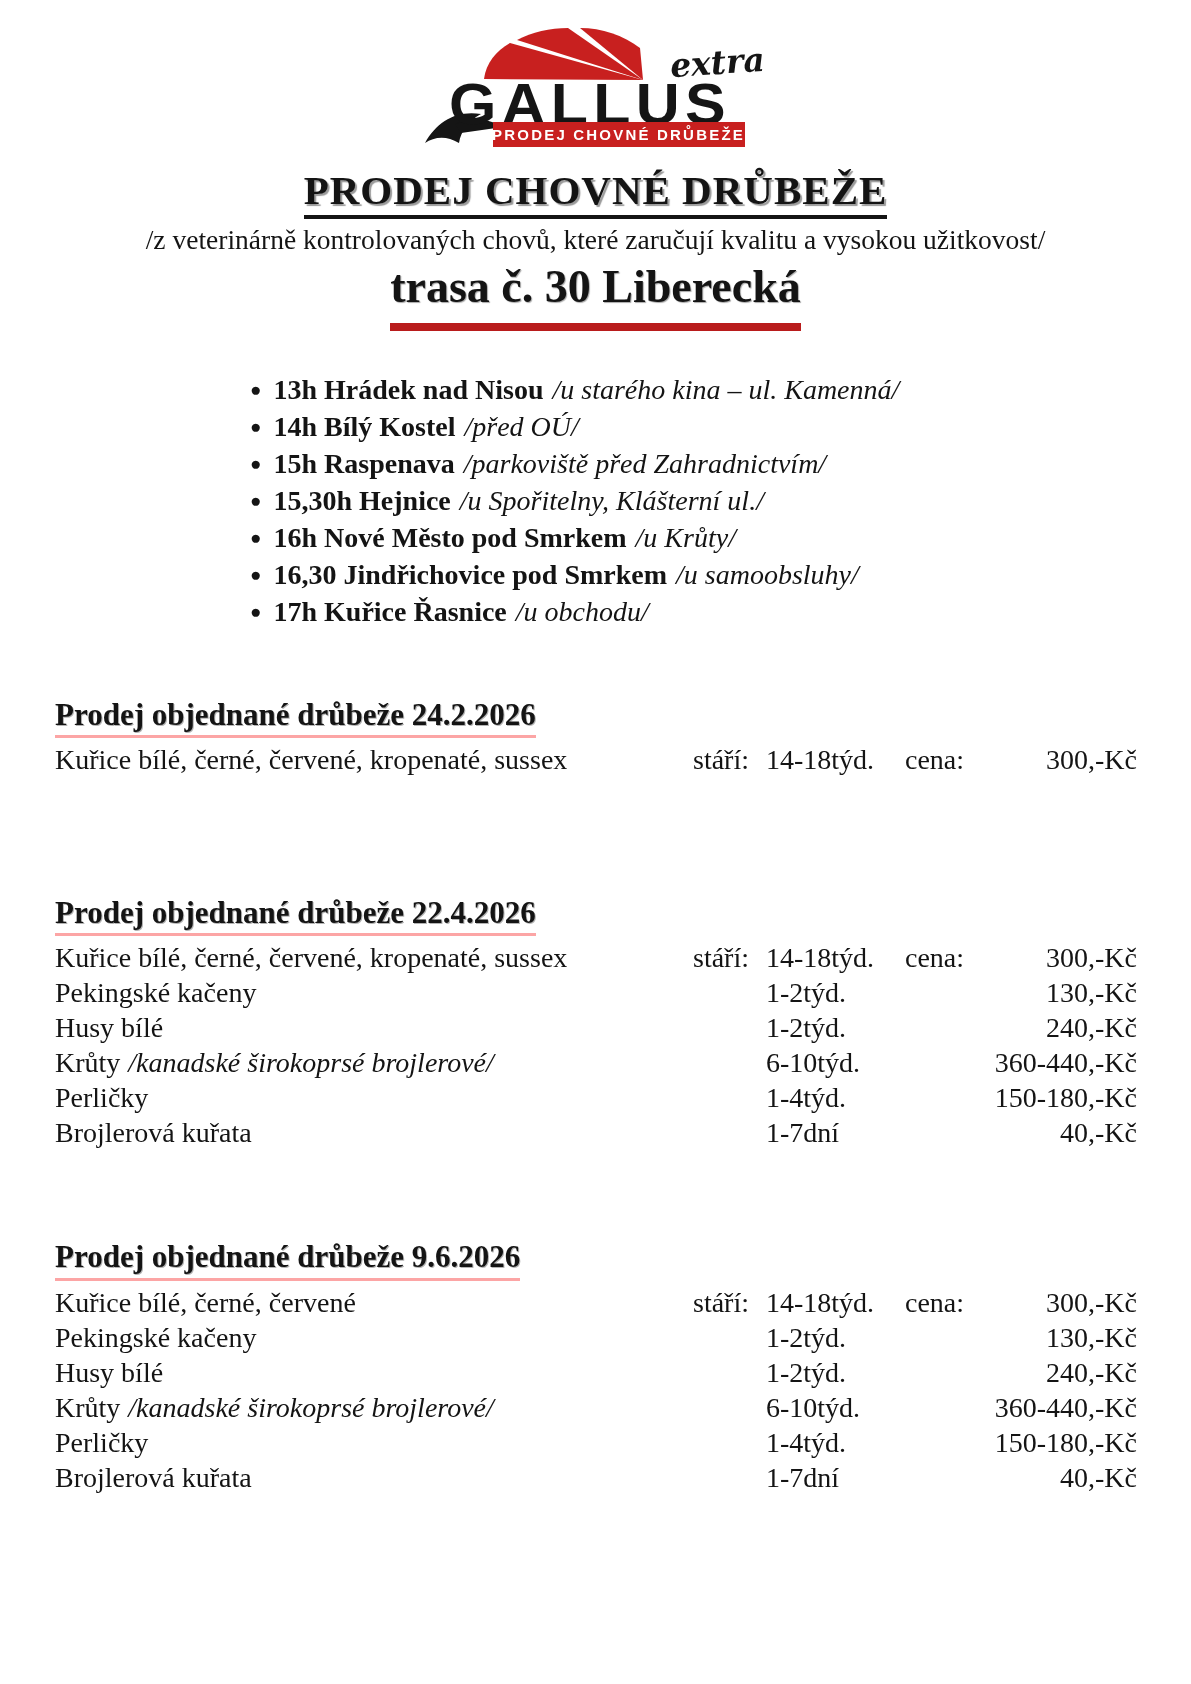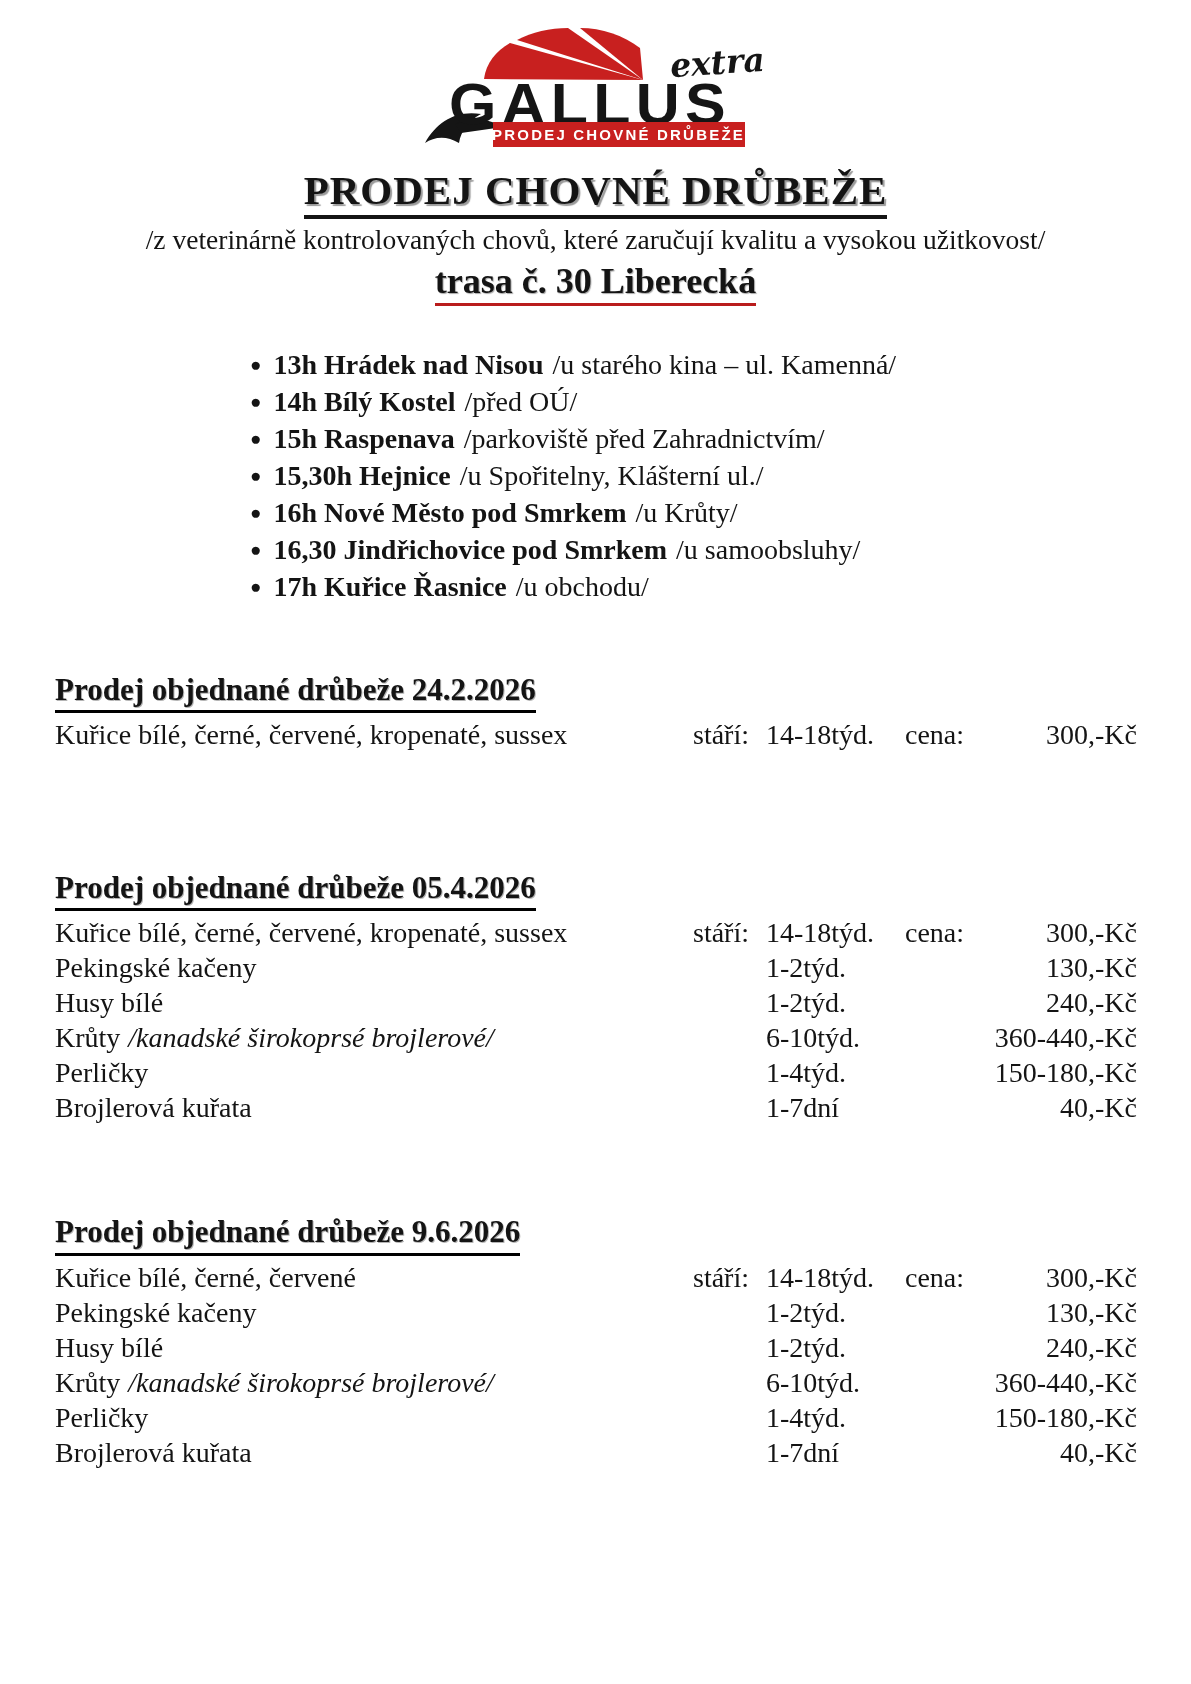--- a/index.html
+++ b/index.html
@@ -50,41 +50,41 @@
     border-bottom:4px solid #141414; padding-bottom:1px;
     text-shadow:2px 2px 1px #9a9a9a;
   }
   .subtitle {
     text-align:center; margin-top:4px;
     font-size:27.5px; line-height:1.2;
   }
   .route { text-align:center; margin-top:4px; }
   .route span {
     display:inline-block;
-    font-size:36px; font-weight:bold;
-    border-bottom:3px solid #b91c1c; padding-bottom:1px;
+    font-size:46px; font-weight:bold;
+    border-bottom:8px solid #b91c1c; padding-bottom:10px;
     text-shadow:1px 1px 1px #a8a8a8;
   }
 
   
   .stops { margin:42px 0 0 250px; list-style:none; }
   .stops li { font-size:28px; line-height:34px; white-space:nowrap; }
   .bullet { display:inline-block; font-size:19px; margin-right:12px; transform:translateY(-3px); }
   .stop-bold { font-weight:bold; }
-  .stop-loc { margin-left:9px; }
+  .stop-loc { font-style:italic; margin-left:9px; }
 
   
   .section { margin-left:55px; width:1082px; }
   .section-1 { margin-top:64px; }
   .section-2 { margin-top:117px; }
   .section-3 { margin-top:88px; }
   .section-heading {
     display:inline-block;
     font-size:31px; font-weight:bold; line-height:1.2;
-    border-bottom:3px solid #000000; padding-bottom:2px;
+    border-bottom:3px solid #fca5a5; padding-bottom:2px;
     margin-bottom:4px;
     text-shadow:1px 1px 0 #b4b4b4;
   }
   .rows { width:100%; }
   .row {
     display:grid;
     grid-template-columns:638px 73px 139px 64px 1fr;
     font-size:28px; line-height:35px;
     white-space:nowrap;
   }
@@ -138,21 +138,21 @@
         <span class="cell-name"><span>Kuřice bílé, černé, červené, kropenaté, sussex</span><span class="name-italic"></span></span>
         <span>stáří:</span>
         <span>14-18týd.</span>
         <span>cena:</span>
         <span class="cell-price">300,-Kč</span>
       </div>
     </div>
   </div>
 
   <div class="section section-2">
-    <div class="section-heading">Prodej objednané drůbeže 05.4.2026</div>
+    <div class="section-heading">Prodej objednané drůbeže 22.4.2026</div>
     <div class="rows">
       <div class="row">
         <span class="cell-name"><span>Kuřice bílé, černé, červené, kropenaté, sussex</span><span class="name-italic"></span></span>
         <span>stáří:</span>
         <span>14-18týd.</span>
         <span>cena:</span>
         <span class="cell-price">300,-Kč</span>
       </div>
       <div class="row">
         <span class="cell-name"><span>Pekingské kačeny</span><span class="name-italic"></span></span>

